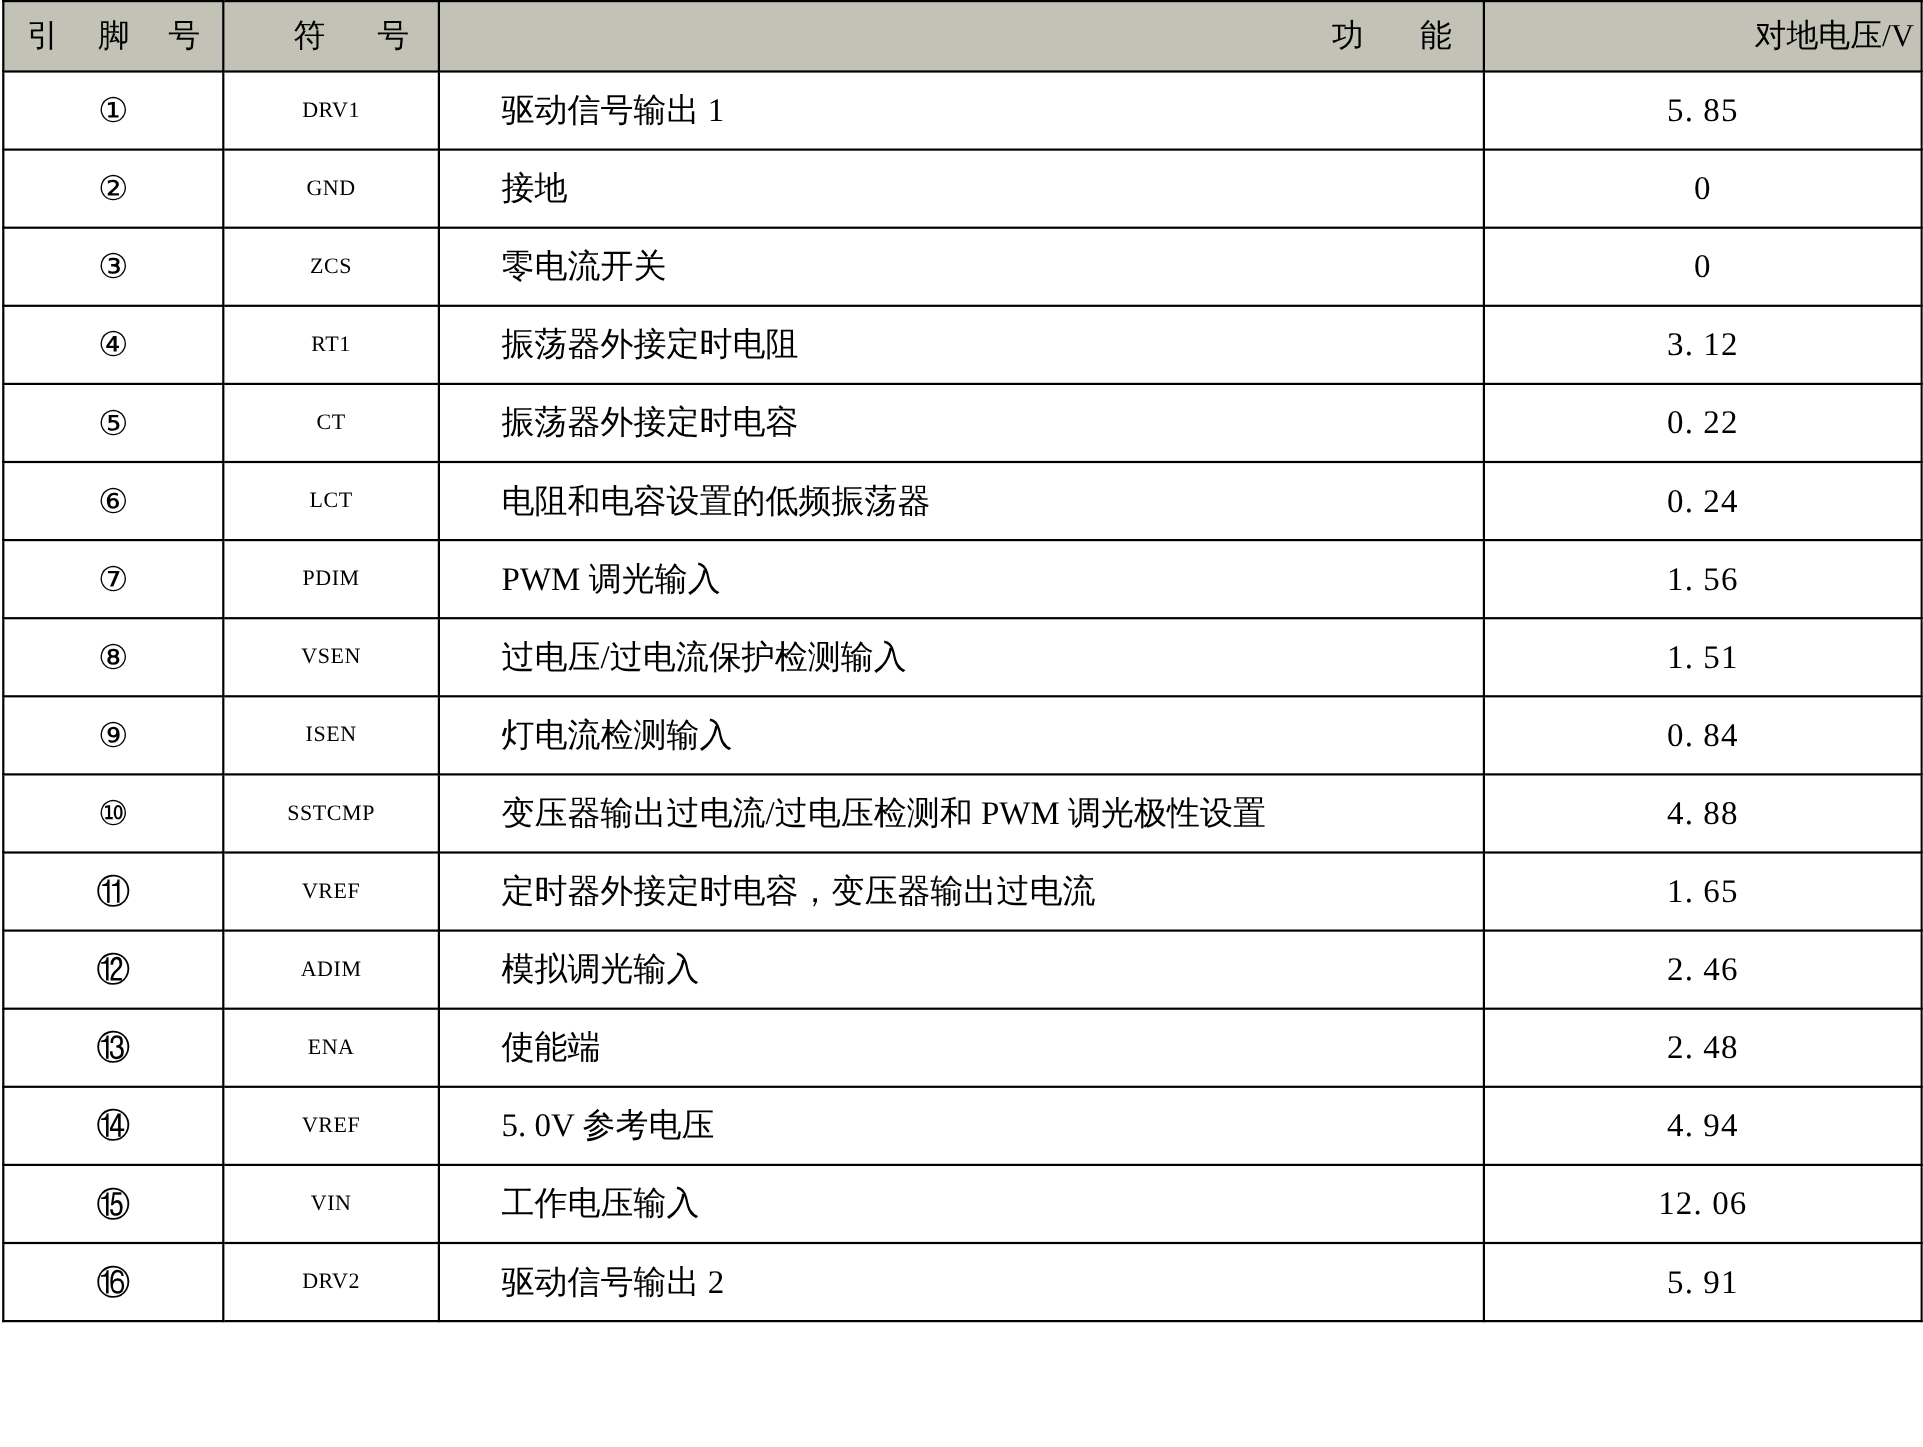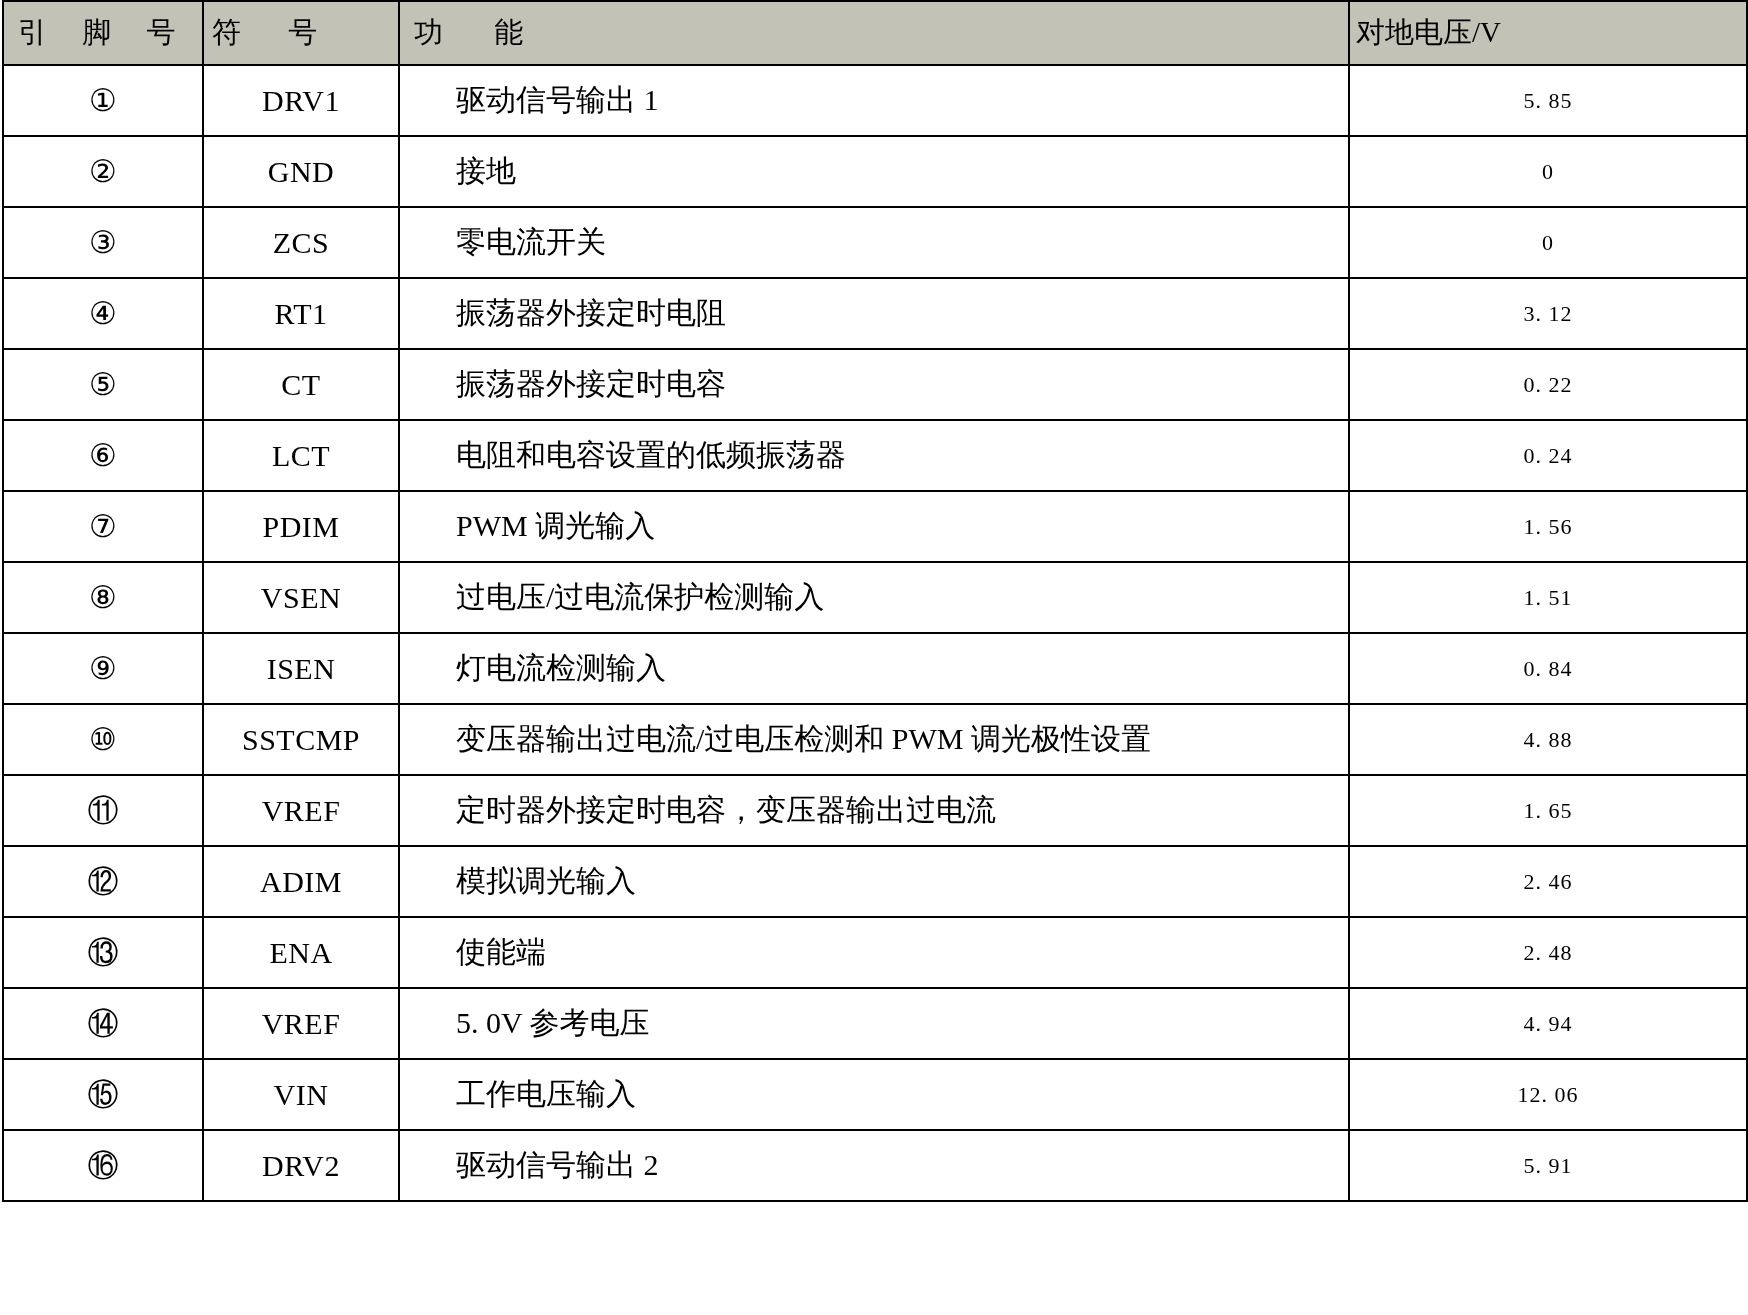--- a/index.html
+++ b/index.html
@@ -33,44 +33,44 @@
 
   thead th {
     background: #c3c2b6;
     font-weight: normal;
     font-size: 29px;
     height: 62px;
     border: 2px solid #000000;
     border-left-width: 0;
     border-right-width: 2px;
     padding: 0 6px;
-    text-align: left;
+    text-align: right;
     letter-spacing: 0;
     white-space: nowrap;
   }
   thead th:first-child { border-left-width: 2px; }
 
   .sp4 { letter-spacing: 14px; padding-left: 14px; }
   .sp6 { letter-spacing: 22px; padding-left: 14px; }
   .sp-sym { letter-spacing: 20px; padding-left: 8px; }
 
   tbody td {
     border: 2px solid #000000;
     border-top-width: 0;
     height: 69px;
     font-size: 30px;
     padding: 0 6px;
     vertical-align: middle;
     white-space: nowrap;
   }
   tbody tr:first-child td { border-top-width: 0; }
   tbody td.pin  { text-align: center; font-size: 31px; }
-  tbody td.sym  { text-align: center; font-size: 30px; letter-spacing: 0.5px; }
+  tbody td.sym  { text-align: center; font-size: 20px; letter-spacing: 0.5px; }
   tbody td.func { text-align: left; padding-left: 56px; font-size: 30px; }
-  tbody td.volt { text-align: center; font-size: 22px; letter-spacing: 1px; }
+  tbody td.volt { text-align: center; font-size: 30px; letter-spacing: 1px; }
 </style>
 </head>
 <body>
 
 <div class="sheet">
   <table class="pin-table">
     <colgroup>
       <col class="c-pin">
       <col class="c-sym">
       <col class="c-func">

